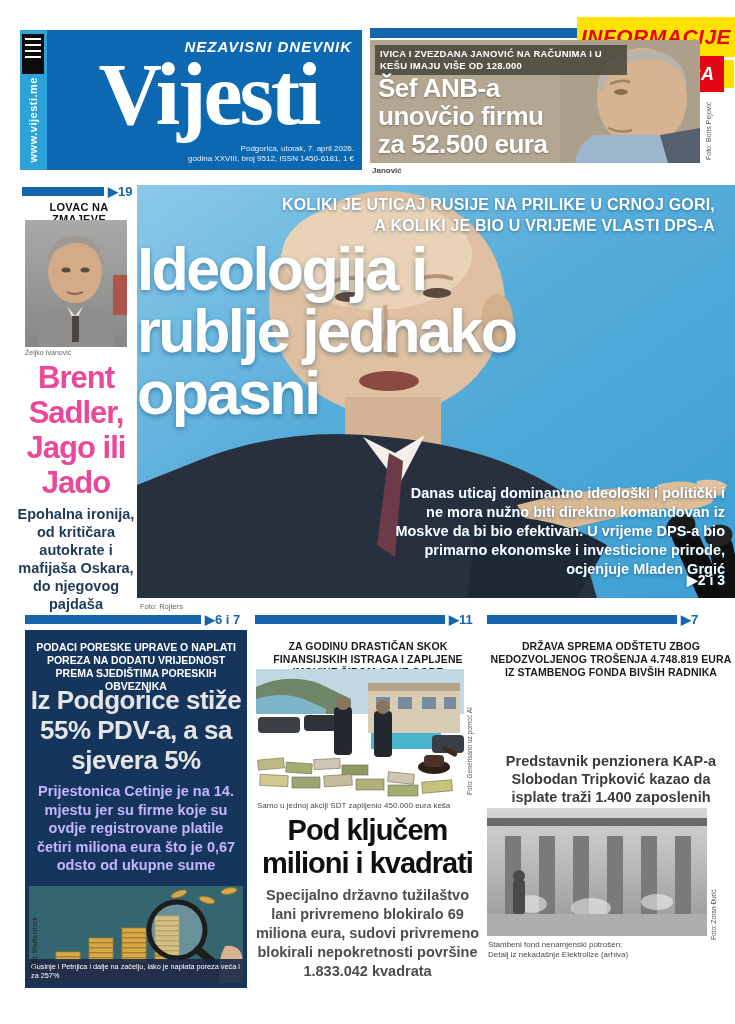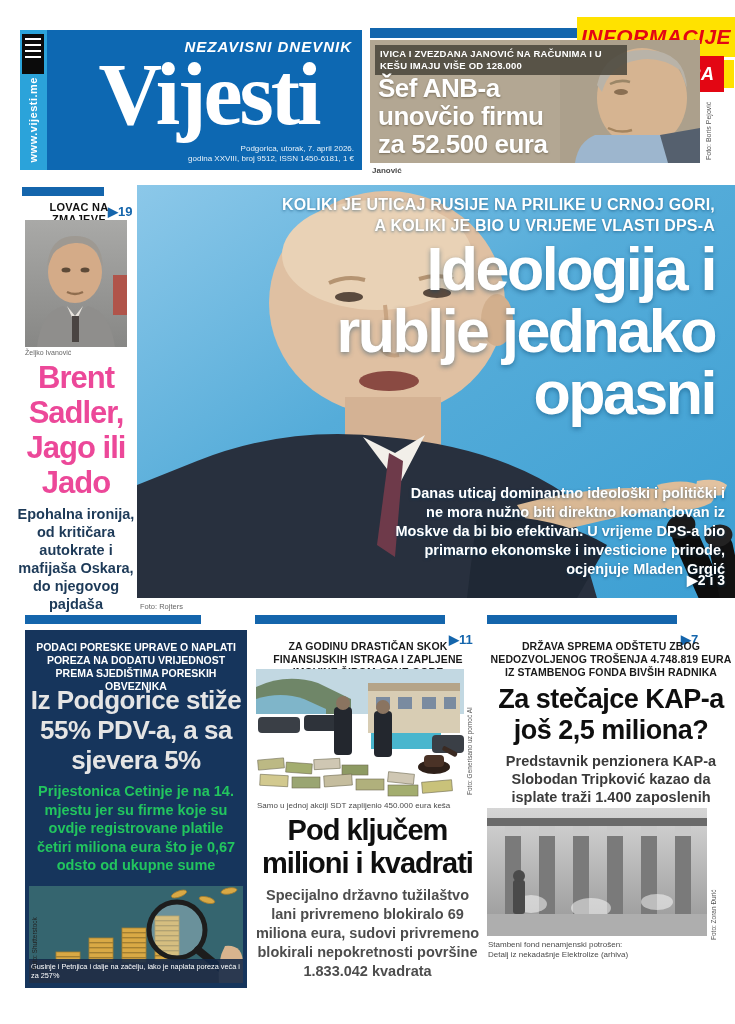--- a/index.html
+++ b/index.html
@@ -25,41 +25,41 @@
   .badge-red-tab { left:712px; top:60px; width:22px; height:28px; background:#ffe200; }
   .badge-red { left:590px; top:56px; width:134px; height:36px; background:#e30613; color:#fff; font-weight:bold; font-style:italic; font-size:18px; display:flex; align-items:center; justify-content:center; letter-spacing:.5px; }
   .topstory-box { left:370px; top:40px; width:330px; height:123px; background:#000000; overflow:hidden; }
   .topstory-kicker { position:absolute; left:5px; top:5px; width:252px; background:rgba(72,68,58,.85); color:#fff; font-size:9.5px; font-weight:bold; line-height:12px; padding:3px 5px; letter-spacing:.2px; }
   .topstory-headline { position:absolute; left:8px; top:34px; color:#fff; font-size:26px; font-weight:bold; line-height:28px; letter-spacing:-.5px; text-shadow:0 1px 2px rgba(60,50,30,.5); }
   .topstory-caption { left:372px; top:166px; font-size:8px; color:#4a4a4a; font-weight:bold; }
   .topstory-credit { left:705px; top:55px; height:105px; font-size:7px; color:#555; }
 
   
   .bar { background:#1465ac; height:9px; }
-  .marker { color:#1465ac; font-weight:bold; font-size:13px; line-height:9px;margin-top:20px; }
+  .marker { color:#1465ac; font-weight:bold; font-size:13px; line-height:9px; }
   .left-kicker { left:24px; top:201px; width:110px; text-align:center; font-size:11px; font-weight:bold; color:#111; letter-spacing:.3px; }
   .portrait-wrap { left:25px; top:220px; width:102px; height:127px; }
   .left-caption { left:25px; top:349px; font-size:7px; color:#666; }
   .left-headline { left:14px; top:360px; width:124px; text-align:center; color:#ec4899; font-weight:bold; font-size:31px; line-height:35px; letter-spacing:-1px; }
   .left-deck { left:10px; top:505px; width:132px; text-align:center; color:#1d3a58; font-weight:bold; font-size:14.5px; line-height:18px; }
 
   
   .main-photo { left:137px; top:185px; width:598px; height:413px; overflow:hidden; }
   .main-kicker { left:137px; top:194px; width:588px; text-align:right; padding-right:10px; color:#fff; font-weight:bold; font-size:16px; line-height:21px; letter-spacing:.2px; text-shadow:0 1px 3px rgba(0,60,100,.55); }
-  .main-headline { left:137px; top:238px; width:588px; text-align:right; padding-right:10px; color:#fff; font-weight:bold; font-size:61px; line-height:62px; letter-spacing:-2.5px; text-shadow:0 2px 5px rgba(0,60,100,.45);padding-left:44px; }
+  .main-headline { left:137px; top:238px; width:588px; padding-right:10px; color:#fff; font-weight:bold; font-size:61px; line-height:62px; letter-spacing:-2.5px; text-shadow:0 2px 5px rgba(0,60,100,.45); }
   .main-deck { left:395px; top:484px; width:330px; text-align:right; color:#fff; font-weight:bold; font-size:14.5px; line-height:19px; text-shadow:0 1px 3px rgba(0,60,100,.6); }
   .main-marker { left:395px; top:572px; width:330px; text-align:right; color:#fff; font-weight:bold; font-size:14px; text-shadow:0 1px 3px rgba(0,60,100,.6); }
   .main-credit { left:140px; top:602px; font-size:7.5px; color:#666; }
 
   
   .b-kicker { font-weight:bold; color:#1a1a1a; font-size:10.5px; line-height:13px; text-align:center; letter-spacing:.1px; }
   .navy-box { left:25px; top:630px; width:222px; height:358px; background:#16355c; }
   .navy-kicker { position:absolute; left:8px; top:11px; width:206px; text-align:center; color:#fff; font-weight:bold; font-size:10.5px; line-height:13px; }
   .navy-headline { position:absolute; left:4px; top:55px; width:214px; text-align:center; color:#e5e5e5; font-weight:bold; font-size:26px; line-height:30px; letter-spacing:-.5px; }
-  .navy-deck { position:absolute; left:8px; top:152px; width:206px; text-align:center; color:#22c55e; font-weight:bold; font-size:14.5px; line-height:18.5px; }
+  .navy-deck { position:absolute; left:8px; top:152px; width:206px; text-align:center; color:#c4b5fd; font-weight:bold; font-size:14.5px; line-height:18.5px; }
   .coin-area { position:absolute; left:4px; top:256px; width:214px; height:97px; overflow:hidden; }
   .coin-caption { position:absolute; left:0; bottom:0; width:100%; background:rgba(18,40,72,.88); color:#fff; font-size:7.3px; padding:3px 2px; }
   .coin-credit { position:absolute; left:2px; top:4px; height:80px; font-size:6.5px; color:#222; z-index:3; }
 
   .mid-kicker { left:258px; top:640px; width:220px; }
   .mid-photo { left:256px; top:669px; width:208px; height:128px; overflow:hidden; }
   .mid-credit { left:466px; top:690px; height:105px; font-size:6.5px; color:#555; }
   .mid-caption { left:257px; top:801px; font-size:8px; color:#4a4a4a; }
   .mid-headline { left:255px; top:814px; width:225px; text-align:center; color:#0f0f0f; font-weight:bold; font-size:29px; line-height:33px; letter-spacing:-1px; }
   .mid-deck { left:255px; top:886px; width:225px; text-align:center; color:#4d4d4d; font-weight:bold; font-size:14.5px; line-height:19px; }
@@ -302,21 +302,20 @@
       <rect x="168" y="86" width="20" height="12" rx="4" fill="#4a3226"></rect>
       <rect x="186" y="80" width="16" height="5" rx="2" fill="#3a2a22" transform="rotate(28 194 82)"></rect>
     </svg>
   </div>
   <div class="abs mid-credit vtext">Foto: Generisano uz pomoć AI</div>
   <div class="abs mid-caption">Samo u jednoj akciji SDT zaplijenio 450.000 eura keša</div>
   <div class="abs mid-headline">Pod ključem milioni i kvadrati</div>
   <div class="abs mid-deck">Specijalno državno tužilaštvo lani privremeno blokiralo 69 miliona eura, sudovi privremeno blokirali nepokretnosti površine 1.833.042 kvadrata</div>
 
   <div class="abs b-kicker right-kicker">DRŽAVA SPREMA ODŠTETU ZBOG NEDOZVOLJENOG TROŠENJA 4.748.819 EURA IZ STAMBENOG FONDA BIVŠIH RADNIKA</div>
-  <div class="abs right-headline">Za stečajce KAP-a još 2,5 miliona?</div>
   <div class="abs right-deck">Predstavnik penzionera KAP-a Slobodan Tripković kazao da isplate traži 1.400 zaposlenih</div>
   <div class="abs right-photo">
     <svg width="220" height="128" viewBox="0 0 220 128">
       <defs>
           <linearGradient id="ind" x1="0" y1="0" x2="0" y2="1">
         <stop offset="0" stop-color="#d6d6d6"></stop>
             <stop offset="1" stop-color="#969696"></stop>
       </linearGradient>
         </defs>
       <rect width="220" height="128" fill="url(#ind)"></rect>

